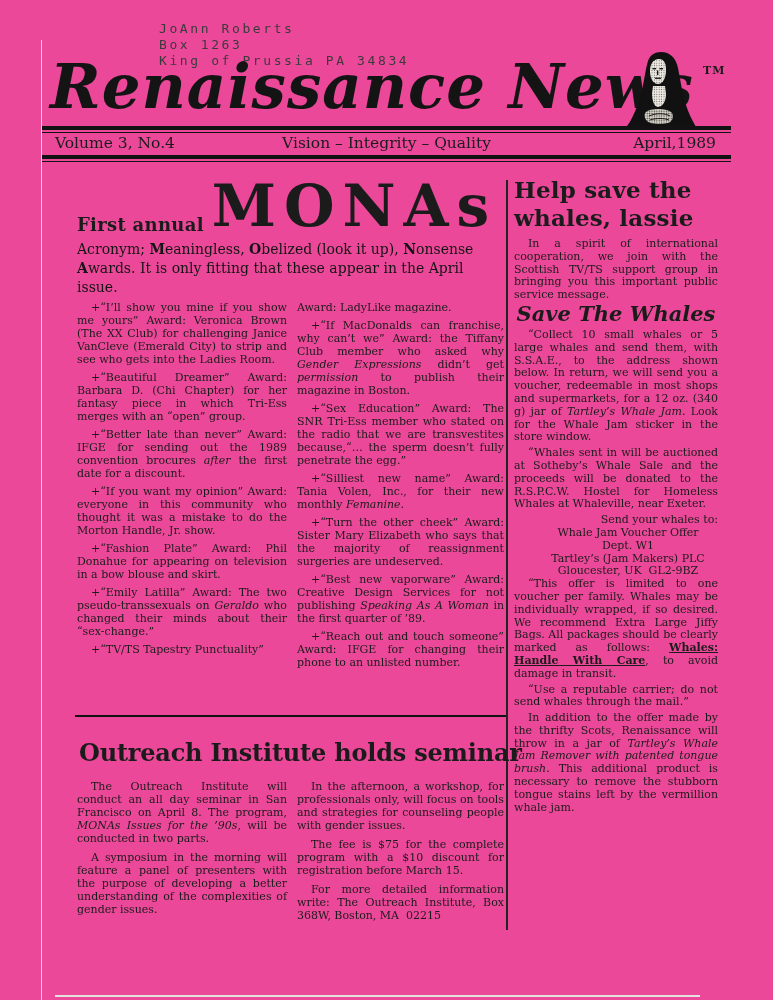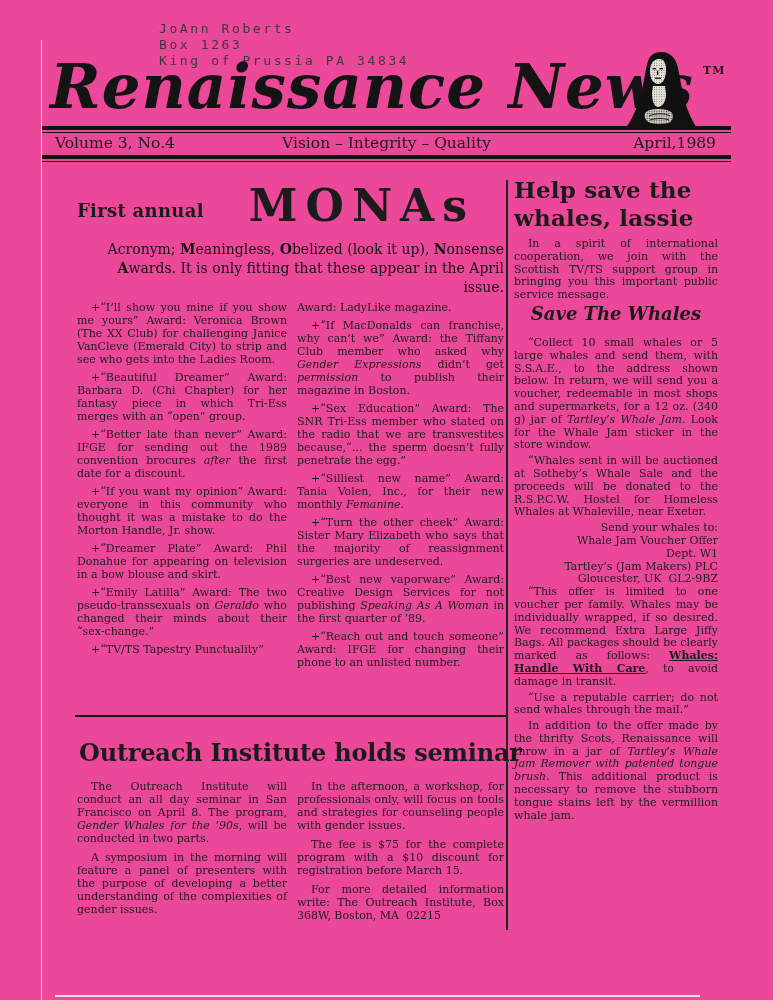--- a/index.html
+++ b/index.html
@@ -31,43 +31,43 @@
   .volume-row{position:absolute;left:42px;top:134px;width:689px;height:20px;font-size:15.5px;}
   .volume-row .vleft{position:absolute;left:13px;top:0;}
   .volume-row .vcenter{position:absolute;left:0;width:100%;text-align:center;top:0;}
   .volume-row .vright{position:absolute;right:15px;top:0;}
 
   
   .vdivider{position:absolute;left:506px;top:180px;width:1.5px;height:750px;background:#232323;}
   .section-rule{position:absolute;left:75px;top:715px;width:431px;height:2px;background:#121212;}
 
   .monas{position:absolute;left:77px;top:177px;width:427px;}
-  .monas-head{display:flex;align-items:center;gap:37px;}
+  .monas-head{display:flex;align-items:flex-end;}
   .kicker{font-size:18px;font-weight:bold;margin-top:8px;letter-spacing:.3px;white-space:nowrap;}
-  .monas-title{font-size:44px;line-height:58px;font-weight:bold;letter-spacing:8px;margin-left:8px;white-space:nowrap;}
-  .monas-subhead{margin-top:5px;font-size:14px;line-height:19px;text-align:right;color:#141414;}
+  .monas-title{font-size:58px;line-height:58px;font-weight:bold;letter-spacing:8px;margin-left:8px;white-space:nowrap;}
+  .monas-subhead{margin-top:5px;font-size:14px;line-height:19px;text-align:left;color:#141414;}
 
   .cols{display:flex;gap:10px;margin-top:4px;}
   .col1w{width:210px;}
   .col2w{width:207px;}
 
   .para{font-size:11px;line-height:13px;text-align:justify;text-indent:14px;margin:0 0 5px;}
   .para.cont{text-indent:0;}
   .s-i{font-style:italic;}
   .s-b{font-weight:bold;}
   .s-bu{font-weight:bold;text-decoration:underline;}
 
   
   .whales{position:absolute;left:514px;top:176px;width:204px;}
   .whales h2{font-size:23px;line-height:28px;font-weight:bold;margin:0 0 6px;letter-spacing:.2px;}
   .whales .para{line-height:12.8px;margin-bottom:3px;}
   .para.whale-subhead{text-align:center;text-indent:0;font-weight:bold;font-style:italic;
-    font-size:18px;line-height:17px;margin:2px 0 15px;}
+    font-size:21px;line-height:17px;margin:2px 0 7px;}
   .para.sendto{text-align:right;margin-bottom:0;}
-  .para.address{text-align:right;text-indent:0;margin:0 0 0 24px;}
+  .para.address{text-align:center;text-indent:0;margin:0 0 0 24px;}
   .para.address:last-of-type{margin-bottom:0;}
 
   
   .outreach{position:absolute;left:77px;top:722px;width:427px;}
   .outreach h2{font-size:24px;font-weight:bold;margin:16px 0 13px 2px;letter-spacing:-0.2px;white-space:nowrap;}
   .outreach .para{margin-bottom:6px;}
 </style>
 </head>
 <body>
 
@@ -127,21 +127,21 @@
       <span class="kicker">First annual</span>
       <span class="monas-title">MONAs</span>
     </div>
     <div class="monas-subhead">Acronym; <span class="s-b">M</span>eaningless, <span class="s-b">O</span>belized (look it up), <span class="s-b">N</span>onsense <span class="s-b">A</span>wards. It is only fitting that these appear in the April issue.</div>
     <div class="cols">
       <div class="col1w">
           <p class="para">+“I’ll show you mine if you show me yours” Award: Veronica Brown (The XX Club) for challenging Janice VanCleve (Emerald City) to strip and see who gets into the Ladies Room.</p>
           <p class="para">+“Beautiful Dreamer” Award: Barbara D. (Chi Chapter) for her fantasy piece in which Tri-Ess merges with an “open” group.</p>
           <p class="para">+“Better late than never” Award: IFGE for sending out the 1989 convention brocures <span class="s-i">after</span> the first date for a discount.</p>
           <p class="para">+“If you want my opinion” Award: everyone in this community who thought it was a mistake to do the Morton Handle, Jr. show.</p>
-          <p class="para">+“Dreamer Plate” Award: Phil Donahue for appearing on television in a bow blouse and skirt.</p>
+          <p class="para">+“Fashion Plate” Award: Phil Donahue for appearing on television in a bow blouse and skirt.</p>
           <p class="para">+“Emily Latilla” Award: The two pseudo-transsexuals on <span class="s-i">Geraldo</span> who changed their minds about their “sex-change.”</p>
           <p class="para">+“TV/TS Tapestry Punctuality”</p>
         </div>
       <div class="col2w">
           <p class="para cont">Award: LadyLike magazine.</p>
           <p class="para">+“If MacDonalds can franchise, why can’t we” Award: the Tiffany Club member who asked why <span class="s-i">Gender Expressions</span> didn’t get <span class="s-i">permission</span> to publish their magazine in Boston.</p>
           <p class="para">+“Sex Education” Award: The SNR Tri-Ess member who stated on the radio that we are transvestites because,“… the sperm doesn’t fully penetrate the egg.”</p>
           <p class="para">+“Silliest new name” Award: Tania Volen, Inc., for their new monthly <span class="s-i">Femanine</span>.</p>
           <p class="para">+“Turn the other cheek” Award: Sister Mary Elizabeth who says that the majority of reassignment surgeries are undeserved.</p>
           <p class="para">+“Best new vaporware” Award: Creative Design Services for not publishing <span class="s-i">Speaking As A Woman</span> in the first quarter of ’89.</p>
@@ -165,21 +165,21 @@
         <p class="para">“This offer is limited to one voucher per family. Whales may be individually wrapped, if so desired. We recommend Extra Large Jiffy Bags. All packages should be clearly marked as follows: <span class="s-bu">Whales: Handle With Care</span>, to avoid damage in transit.</p>
         <p class="para">“Use a reputable carrier; do not send whales through the mail.”</p>
         <p class="para">In addition to the offer made by the thrifty Scots, Renaissance will throw in a jar of <span class="s-i">Tartley’s Whale Jam Remover with patented tongue brush</span>. This additional product is necessary to remove the stubborn tongue stains left by the vermillion whale jam.</p>
       </div>
   </aside>
 
   <section class="outreach">
     <h2>Outreach Institute holds seminar</h2>
     <div class="cols">
       <div class="col1w">
-          <p class="para">The Outreach Institute will conduct an all day seminar in San Francisco on April 8. The program, <span class="s-i">Gender Whales for the ’90s</span>, will be conducted in two parts.</p>
+          <p class="para">The Outreach Institute will conduct an all day seminar in San Francisco on April 8. The program, <span class="s-i">MONAs Issues for the ’90s</span>, will be conducted in two parts.</p>
           <p class="para">A symposium in the morning will feature a panel of presenters with the purpose of developing a better understanding of the complexities of gender issues.</p>
         </div>
       <div class="col2w">
           <p class="para">In the afternoon, a workshop, for professionals only, will focus on tools and strategies for counseling people with gender issues.</p>
           <p class="para">The fee is $75 for the complete program with a $10 discount for registration before March 15.</p>
           <p class="para">For more detailed information write: The Outreach Institute, Box 368W, Boston, MA&nbsp; 02215</p>
         </div>
     </div>
   </section>
 

